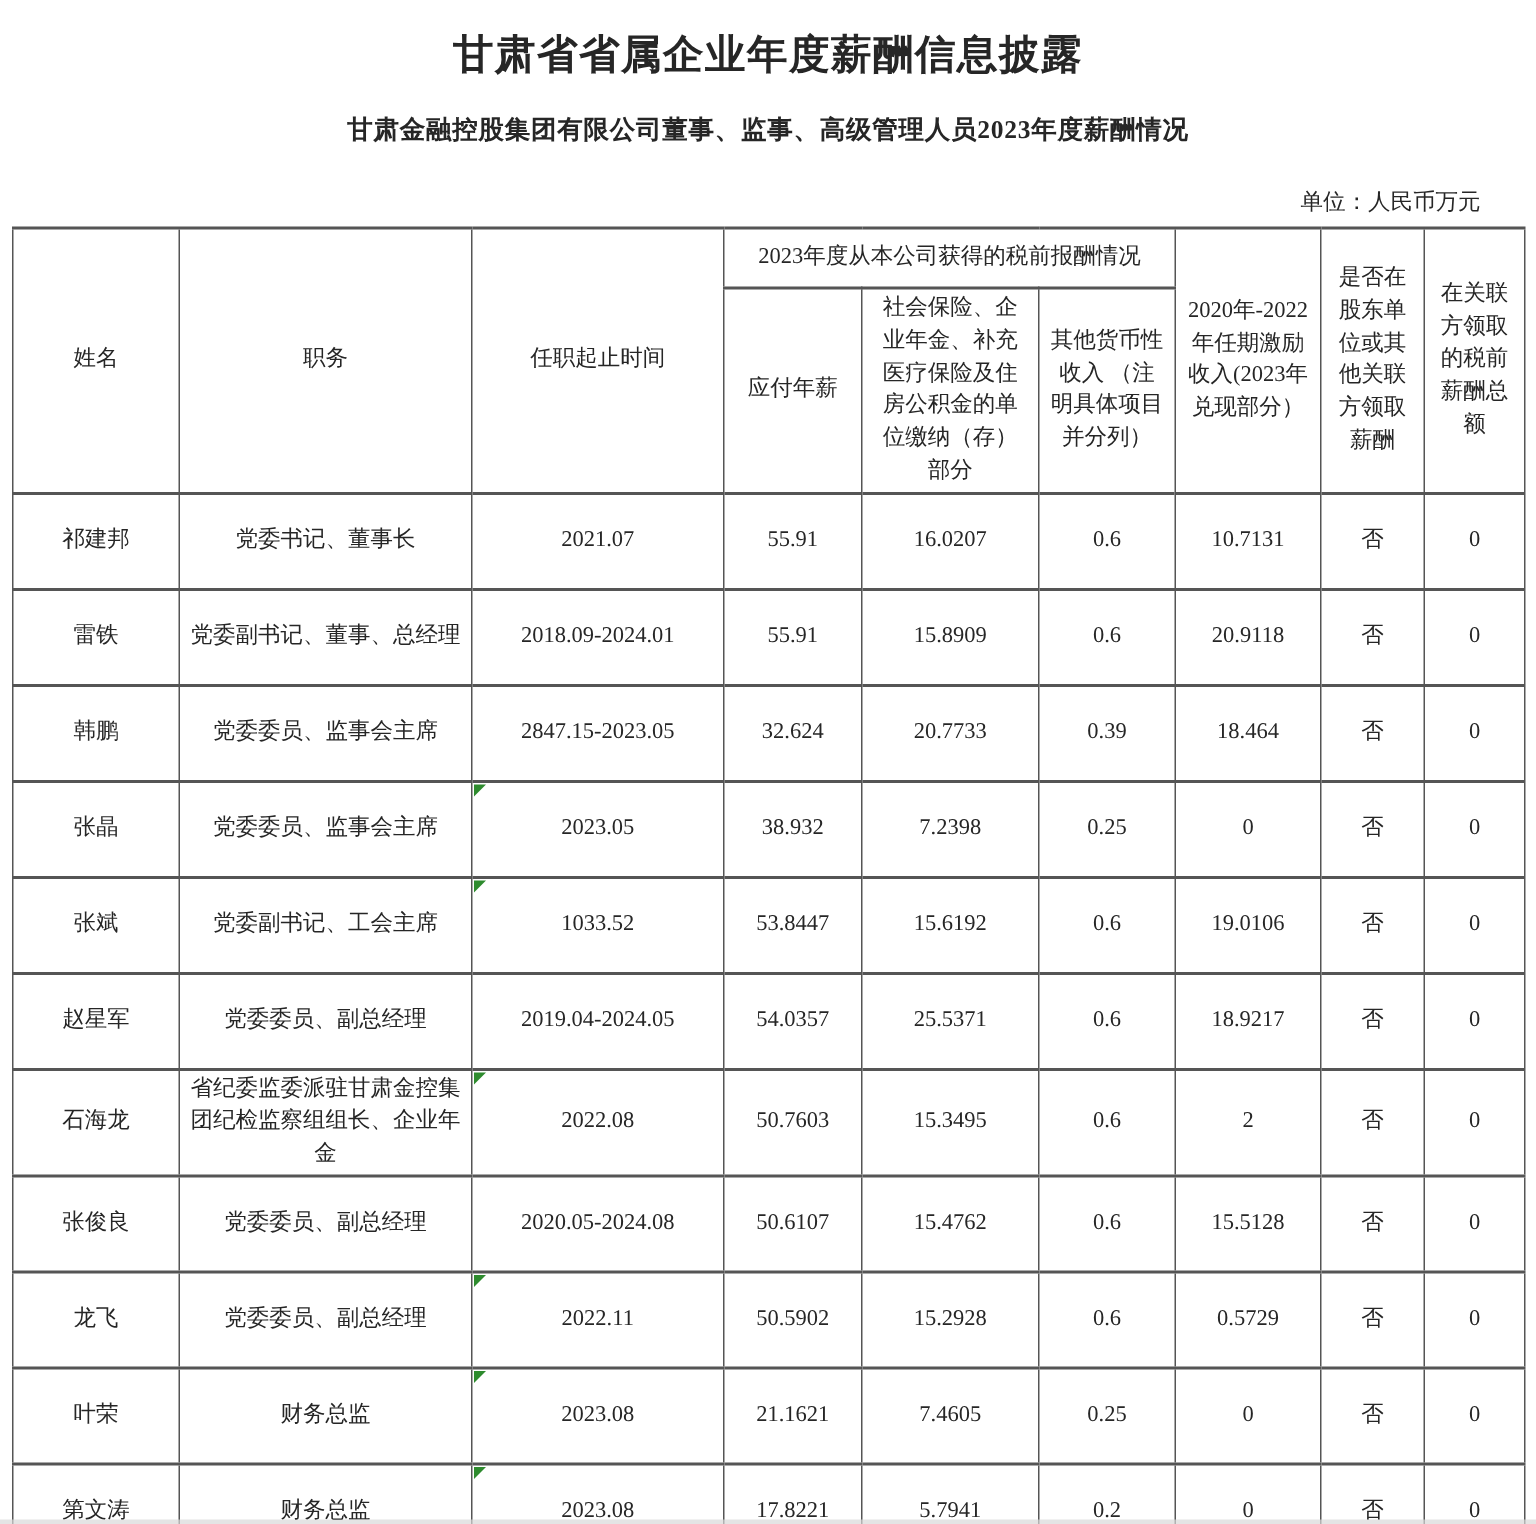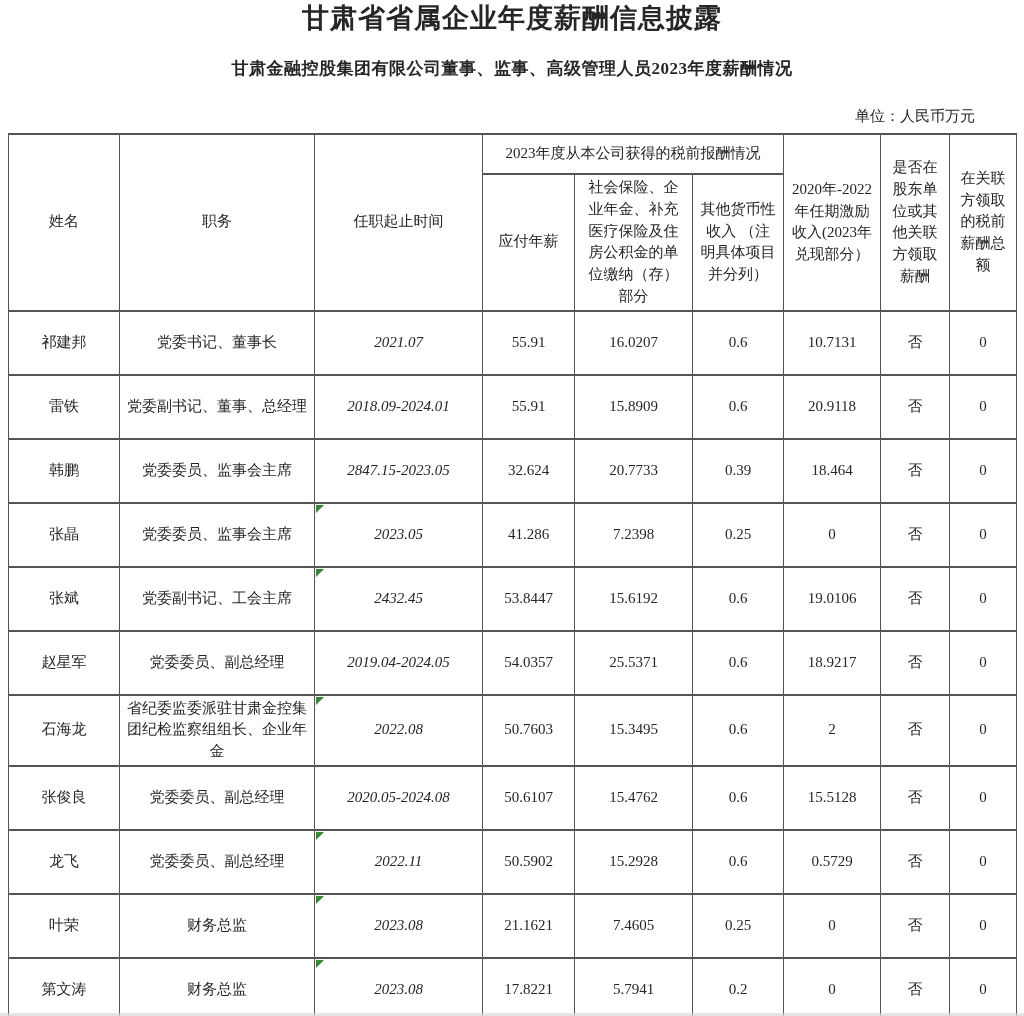--- a/index.html
+++ b/index.html
@@ -19,37 +19,37 @@
     overflow:hidden;
   }
   .page-edge{
     position:absolute;left:0;right:0;bottom:0;height:3px;
     background:#d8d8d8;opacity:.7;
   }
   .doc-title{
     text-align:center;
     font-size:27px;
     font-weight:bold;
-    padding-top:0;
+    padding-top:18px;
     letter-spacing:1px;
     line-height:36px;
   }
   .doc-subtitle{
     text-align:center;
     font-size:17px;
     font-weight:bold;
     margin-top:21px;
     letter-spacing:.5px;
   }
   .unit-note{
     text-align:right;
     font-size:15px;
     margin-top:27px;
     margin-bottom:7px;
-    padding-right:49px;
+    padding-right:37px;
   }
   table.salary{
     border-collapse:collapse;
     table-layout:fixed;
     width:1008px;
     margin:0 8px;
   }
   th,td{
     border:1px solid var(--border);
     border-top-width:2px;
@@ -58,21 +58,21 @@
     vertical-align:middle;
     font-weight:normal;
     font-size:15px;
     line-height:1.45;
     padding:2px 7px;
     word-break:break-all;
   }
   thead tr.h1 th{height:40px;}
   thead tr.h2 th{height:115px;}
   tbody tr{height:64px;}
-  td.term{position:relative;font-style:italic;}
+  td.term{position:relative;}
   .corner{
     position:absolute;top:1px;left:1px;
     width:0;height:0;
     border-top:8px solid var(--marker-green);
     border-right:8px solid transparent;
   }
 </style>
 </head>
 <body>
 
@@ -151,33 +151,33 @@
     <td>否</td>
     <td>0</td>
   </tr>
       <tr>
     <td>张晶</td>
     <td>党委委员、监事会主席</td>
     <td class="term">
       <span class="corner"></span>
       <span>2023.05</span>
     </td>
-    <td>41.286</td>
+    <td>38.932</td>
     <td>7.2398</td>
     <td>0.25</td>
     <td>0</td>
     <td>否</td>
     <td>0</td>
   </tr>
       <tr>
     <td>张斌</td>
     <td>党委副书记、工会主席</td>
     <td class="term">
       <span class="corner"></span>
-      <span>2432.45</span>
+      <span>1033.52</span>
     </td>
     <td>53.8447</td>
     <td>15.6192</td>
     <td>0.6</td>
     <td>19.0106</td>
     <td>否</td>
     <td>0</td>
   </tr>
       <tr>
     <td>赵星军</td>

